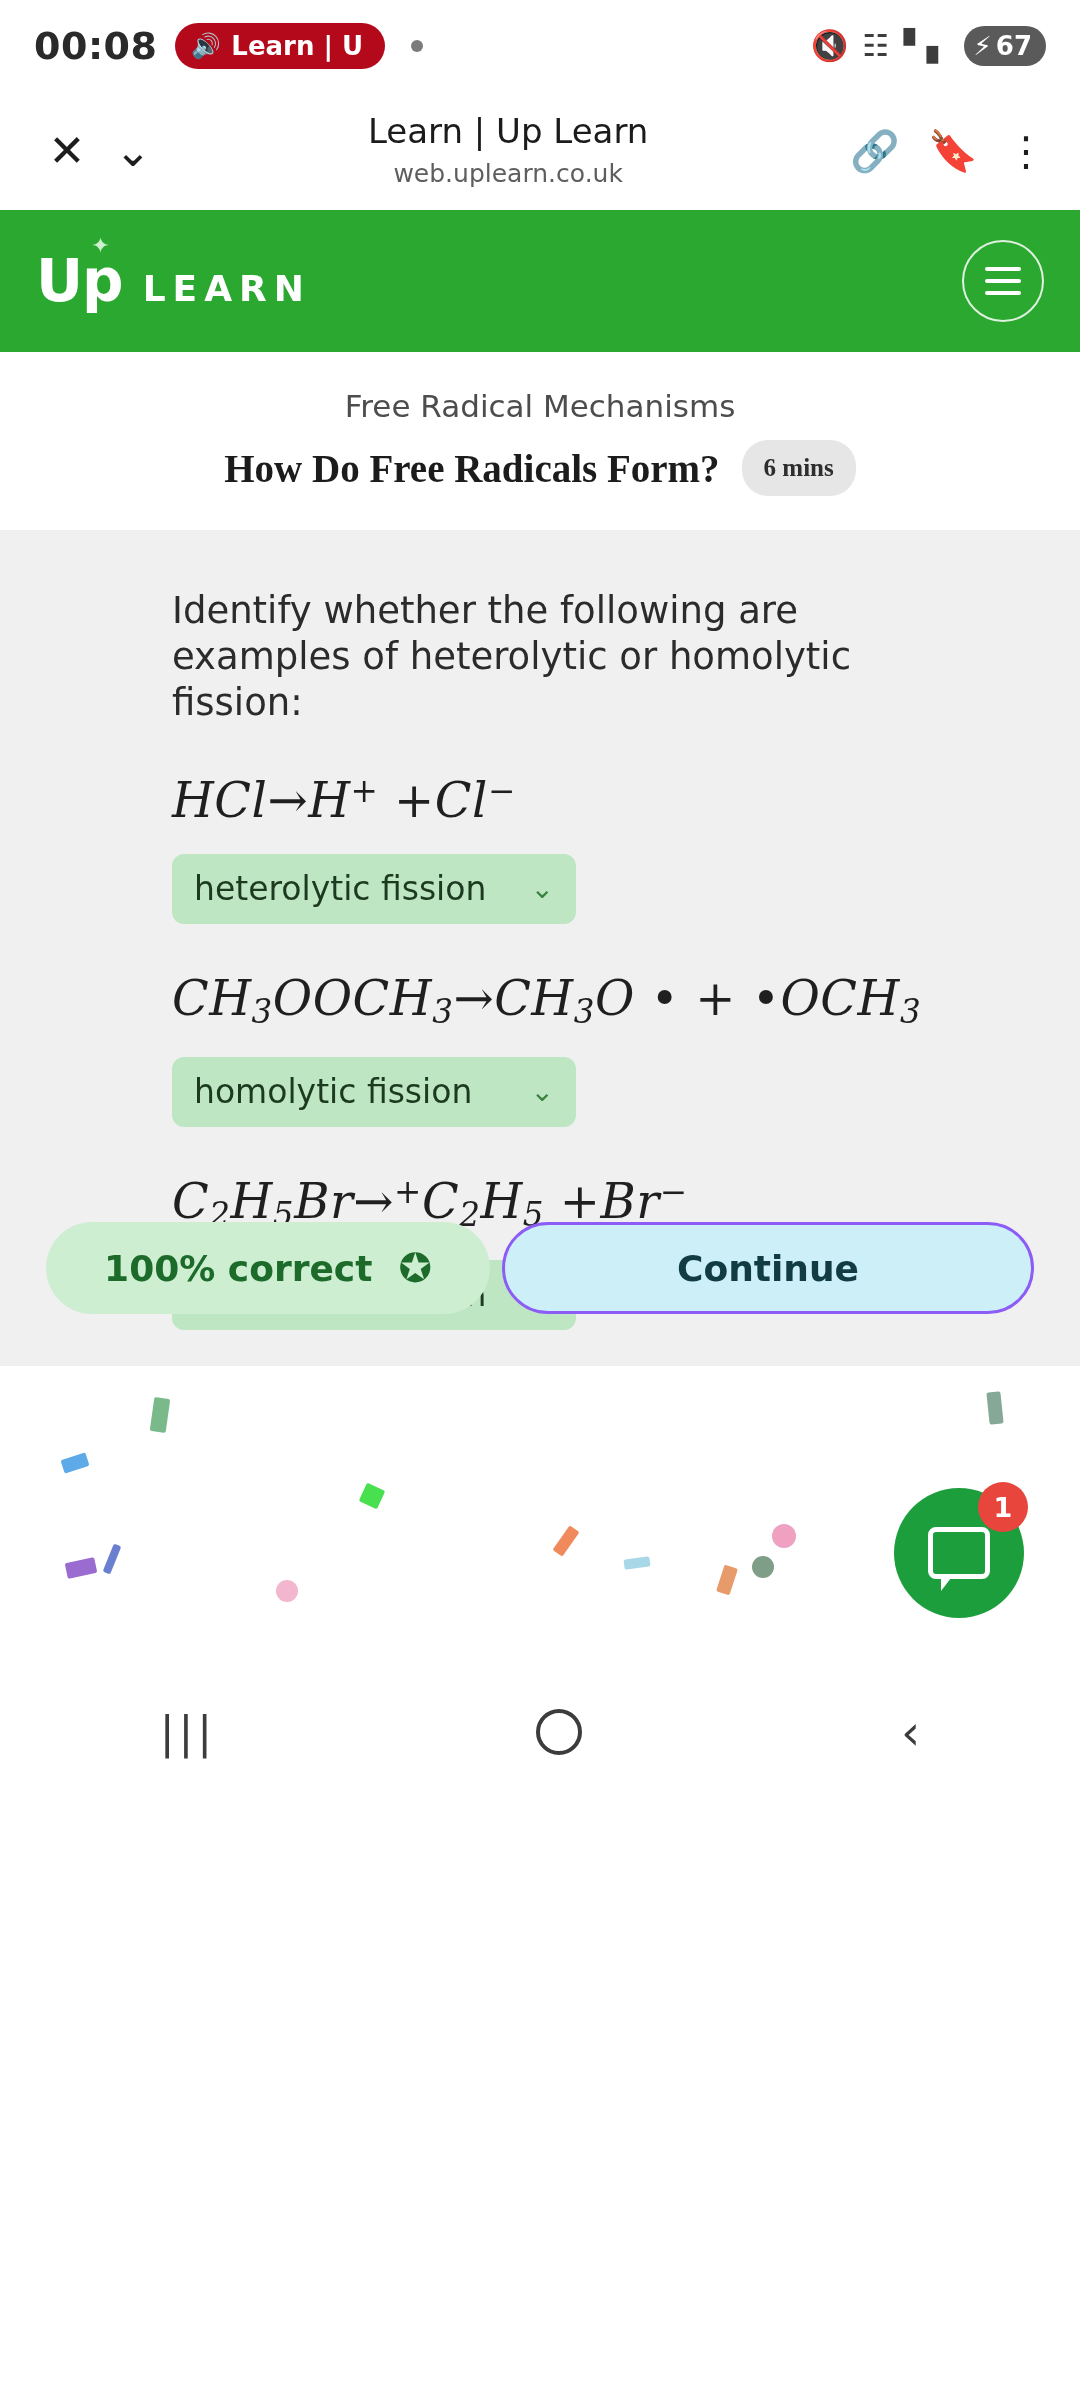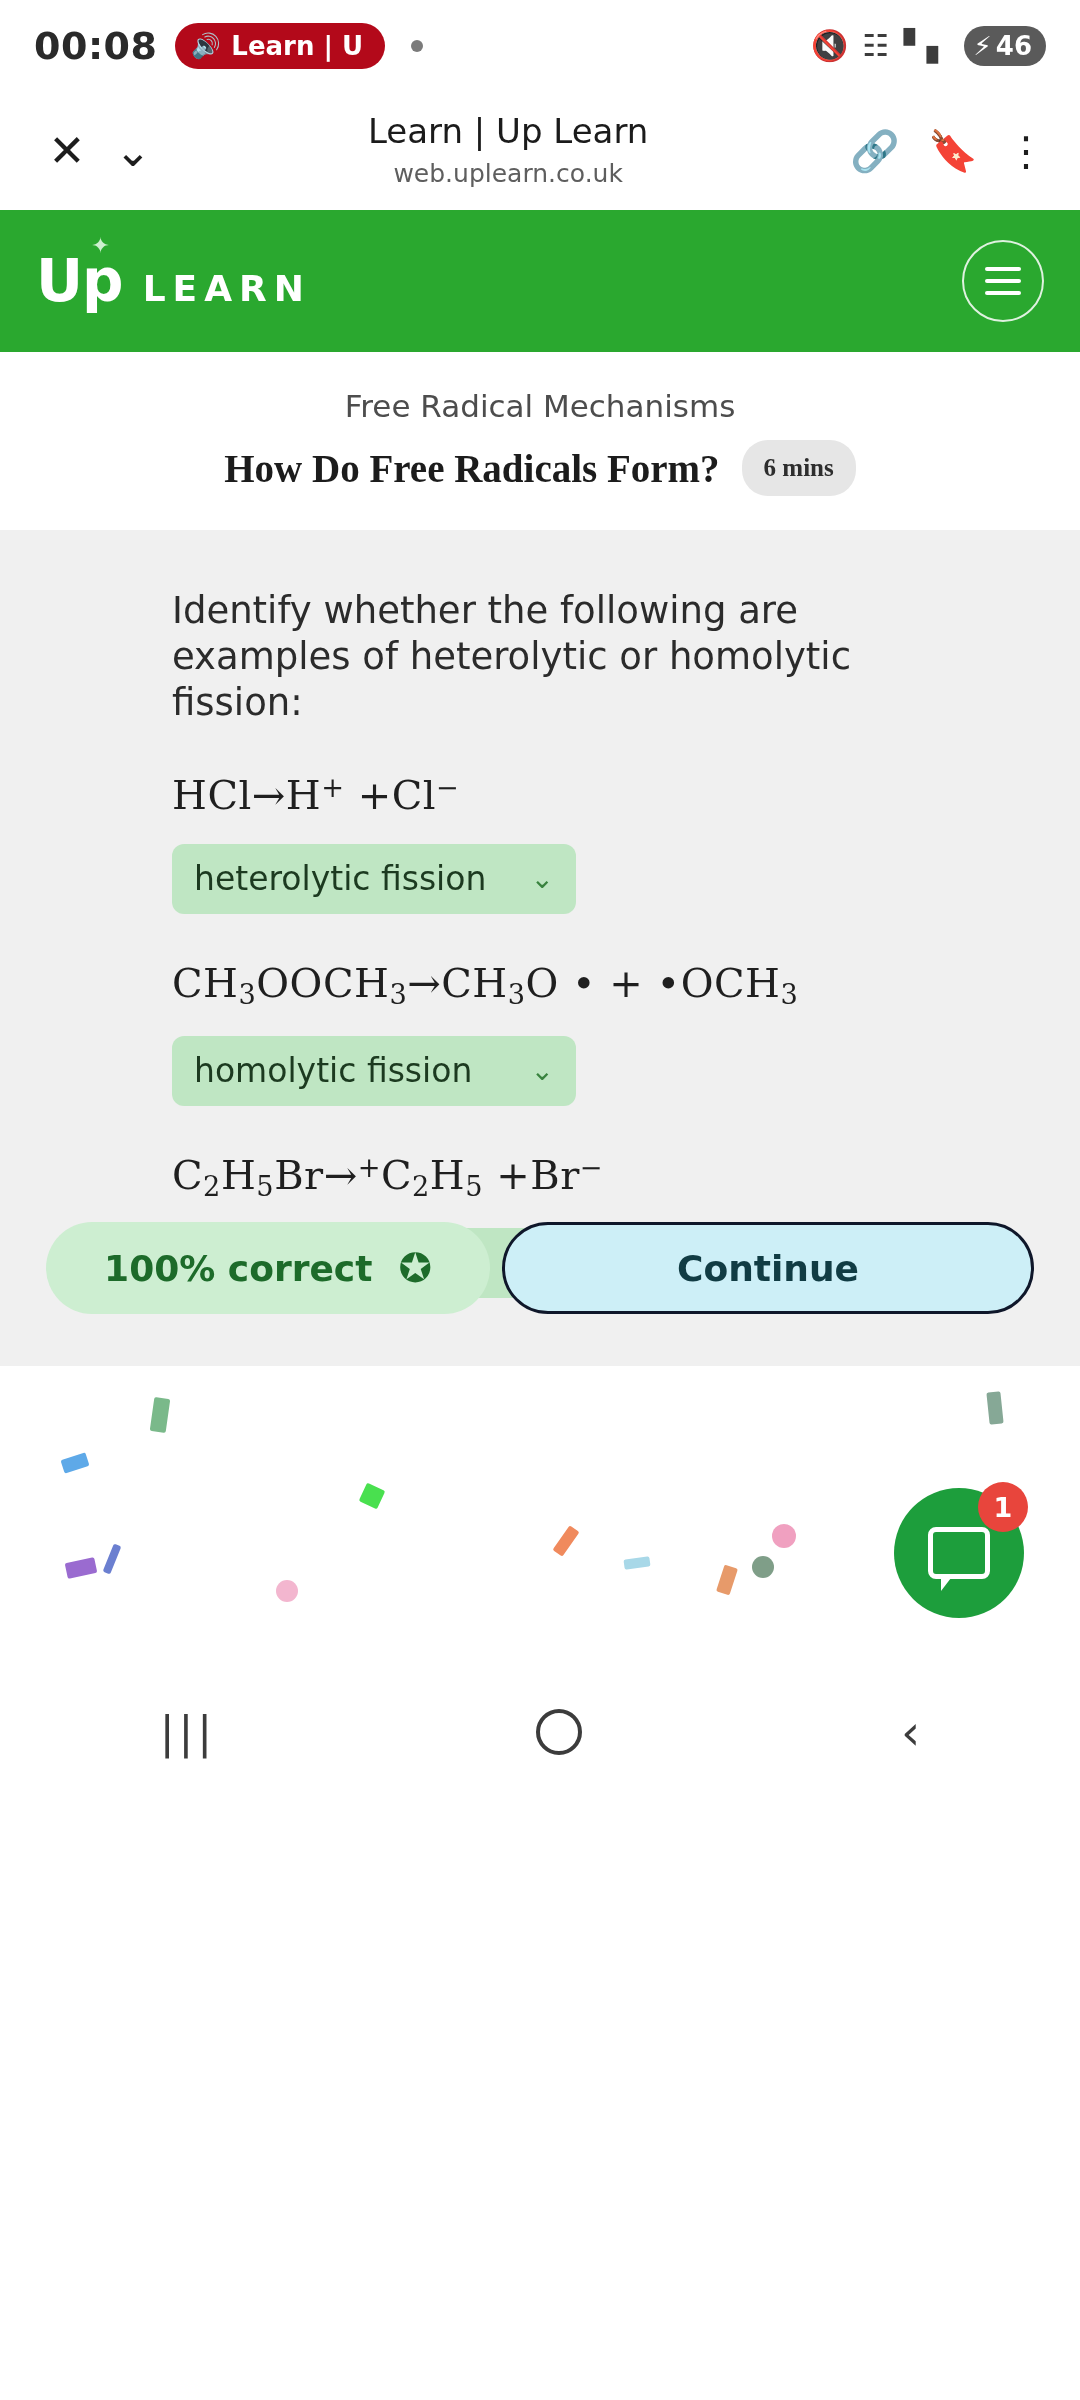--- a/index.html
+++ b/index.html
@@ -170,26 +170,27 @@
     height: 836px;
     position: relative;
   }
   .q-text {
     font-size: 37px;
     line-height: 1.24;
     color: #2b2b2b;
     padding: 0 100px 0 172px;
   }
   .eq {
-    font-size: 40px;
+    font-size: 48px;
     color: #1f1f1f;
     padding-left: 172px;
     margin-top: 46px;
     font-family: "DejaVu Serif", serif;
     letter-spacing: 0.5px;
+    font-style: italic;
   }
   .eq sub { font-size: 0.68em; vertical-align: -0.25em; }
   .eq sup { font-size: 0.68em; vertical-align: 0.45em; }
   .answer {
     margin-top: 26px;
     margin-left: 172px;
     background: #bfe6c3;
     border-radius: 12px;
     height: 70px;
     width: 404px;
@@ -224,21 +225,21 @@
   }
   .score-text {
     font-size: 36px;
     font-weight: 700;
     color: #1d6b2a;
   }
   .star { font-size: 40px; color: #1d6b2a; line-height: 1; }
   .continue-btn {
     margin-left: auto;
     background: #cdeff7;
-    border: 3px solid #0f172a;
+    border: 3px solid #8b5cf6;
     border-radius: 48px;
     height: 92px;
     width: 532px;
     display: flex;
     align-items: center;
     justify-content: center;
     font-size: 36px;
     font-weight: 700;
     color: #113c44;
   }
@@ -312,21 +313,21 @@
     <span class="spk">🔊</span>
     <span>Learn | U</span>
   </div>
   <div class="status-dot"></div>
   <div class="status-right">
     <span class="sicon">🔇</span>
     <span class="sicon">☷</span>
     <span class="sicon">▘▖</span>
     <span class="batt">
       <span>⚡</span>
-      <span>46</span>
+      <span>67</span>
     </span>
   </div>
 </div>
 
 <div class="browserbar">
   <div class="bb-icon">✕</div>
   <div class="bb-icon">⌄</div>
   <div class="bb-titlewrap">
     <div class="bb-title">Learn | Up Learn</div>
     <div class="bb-url">web.uplearn.co.uk</div>

